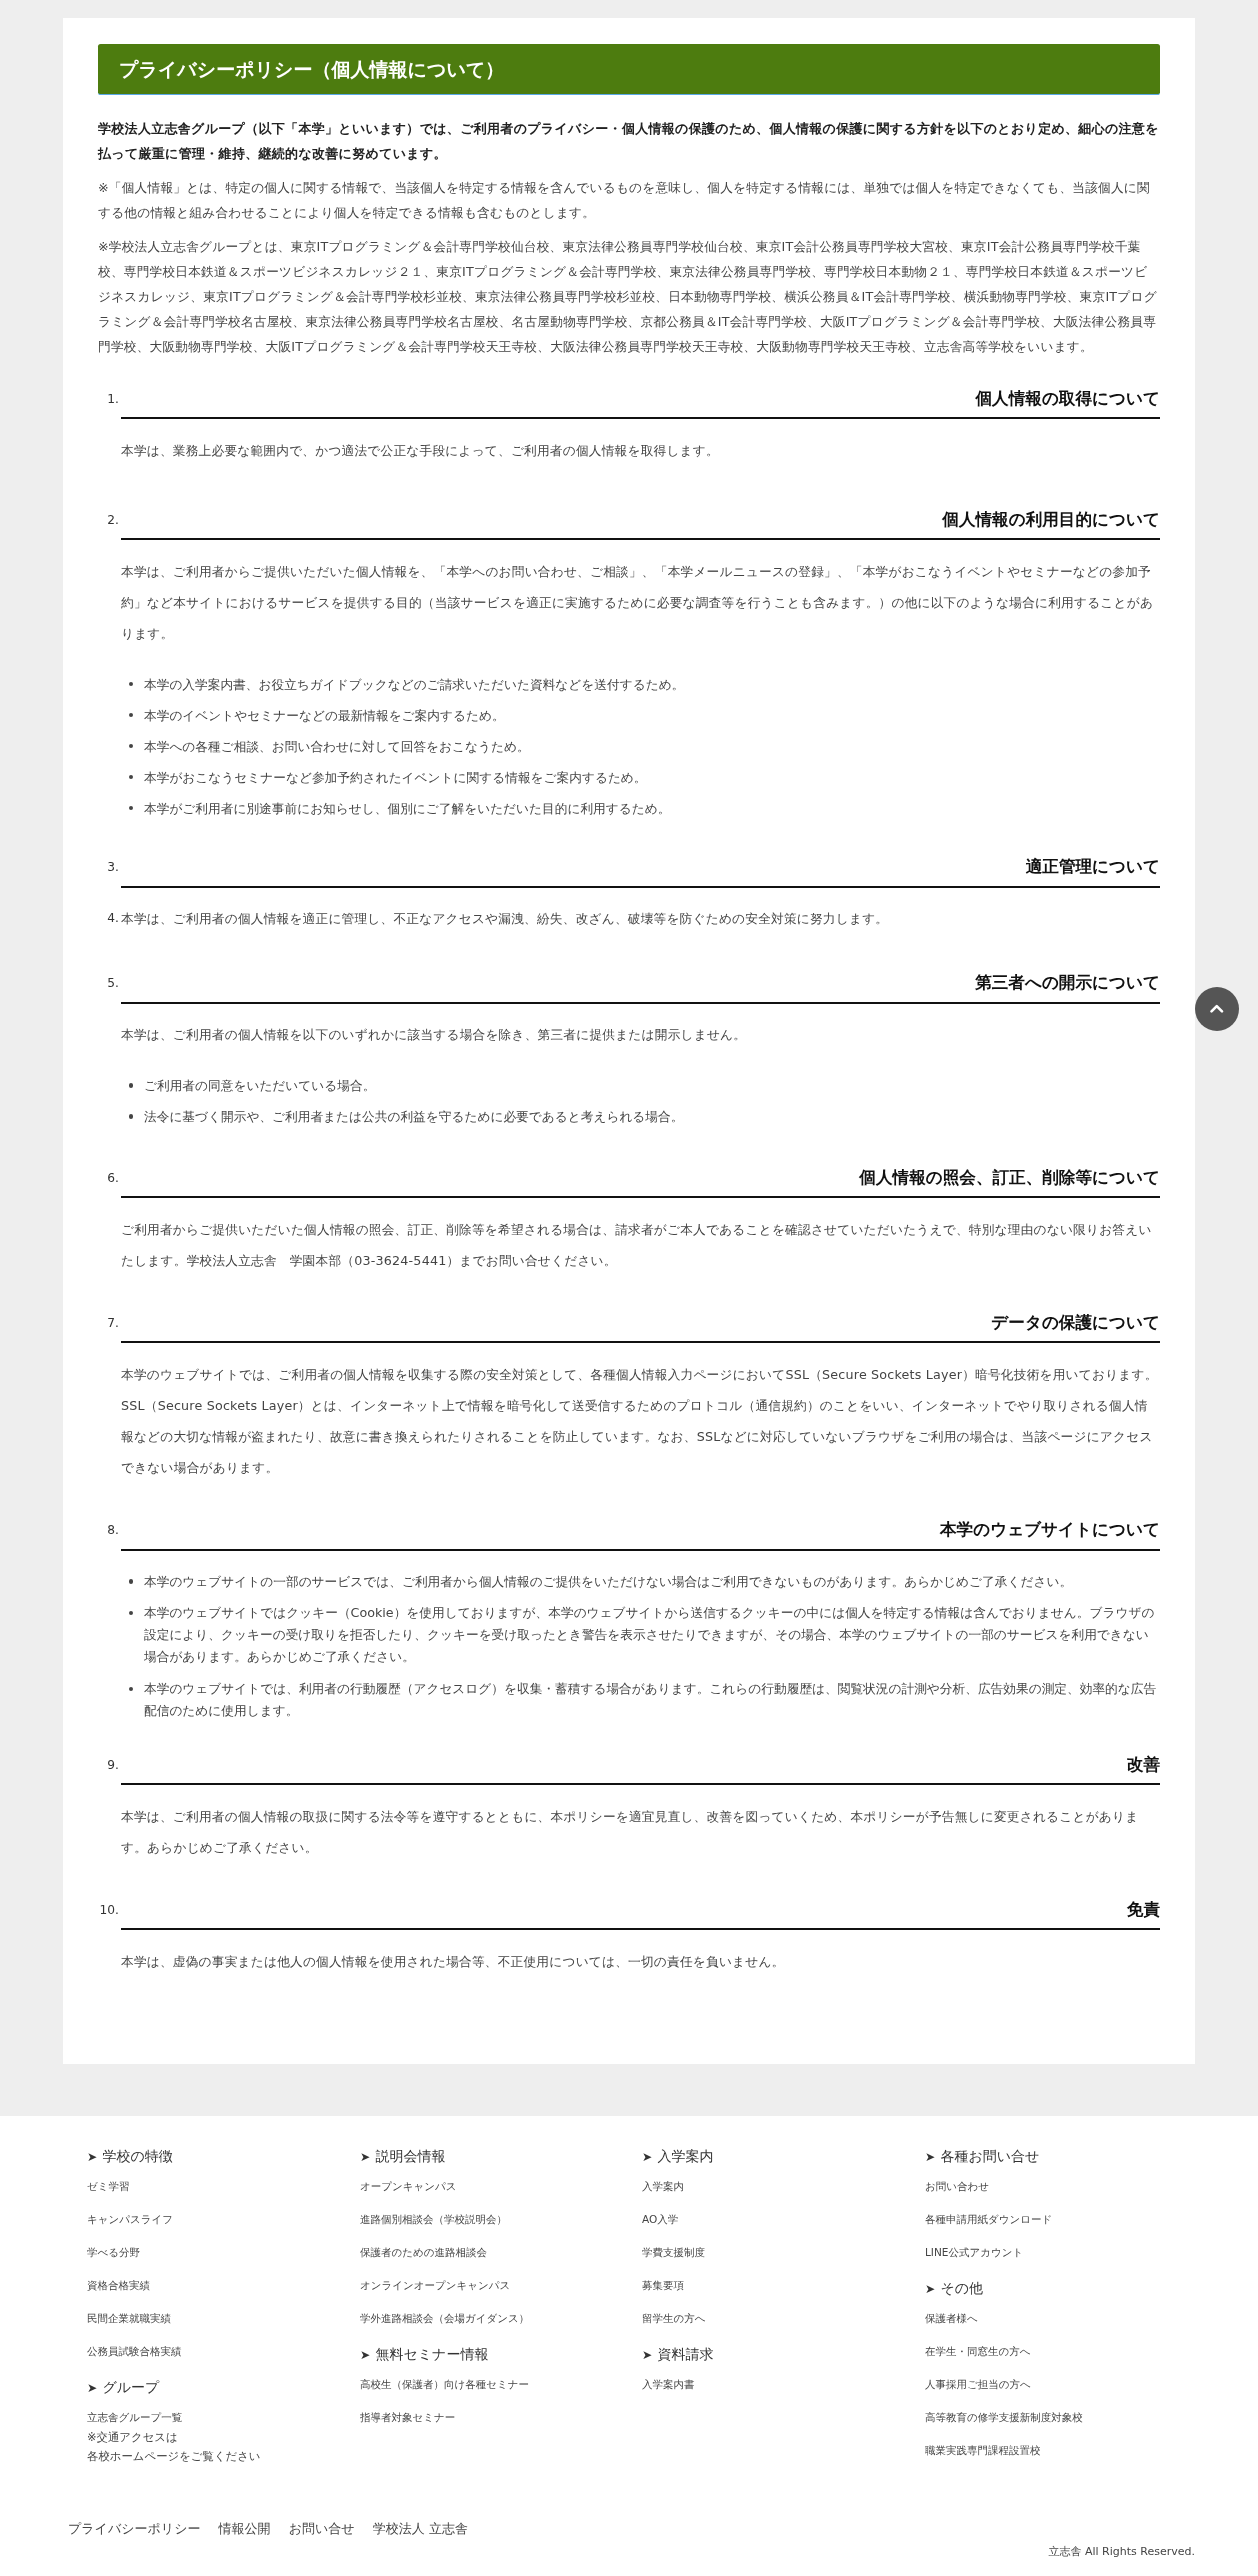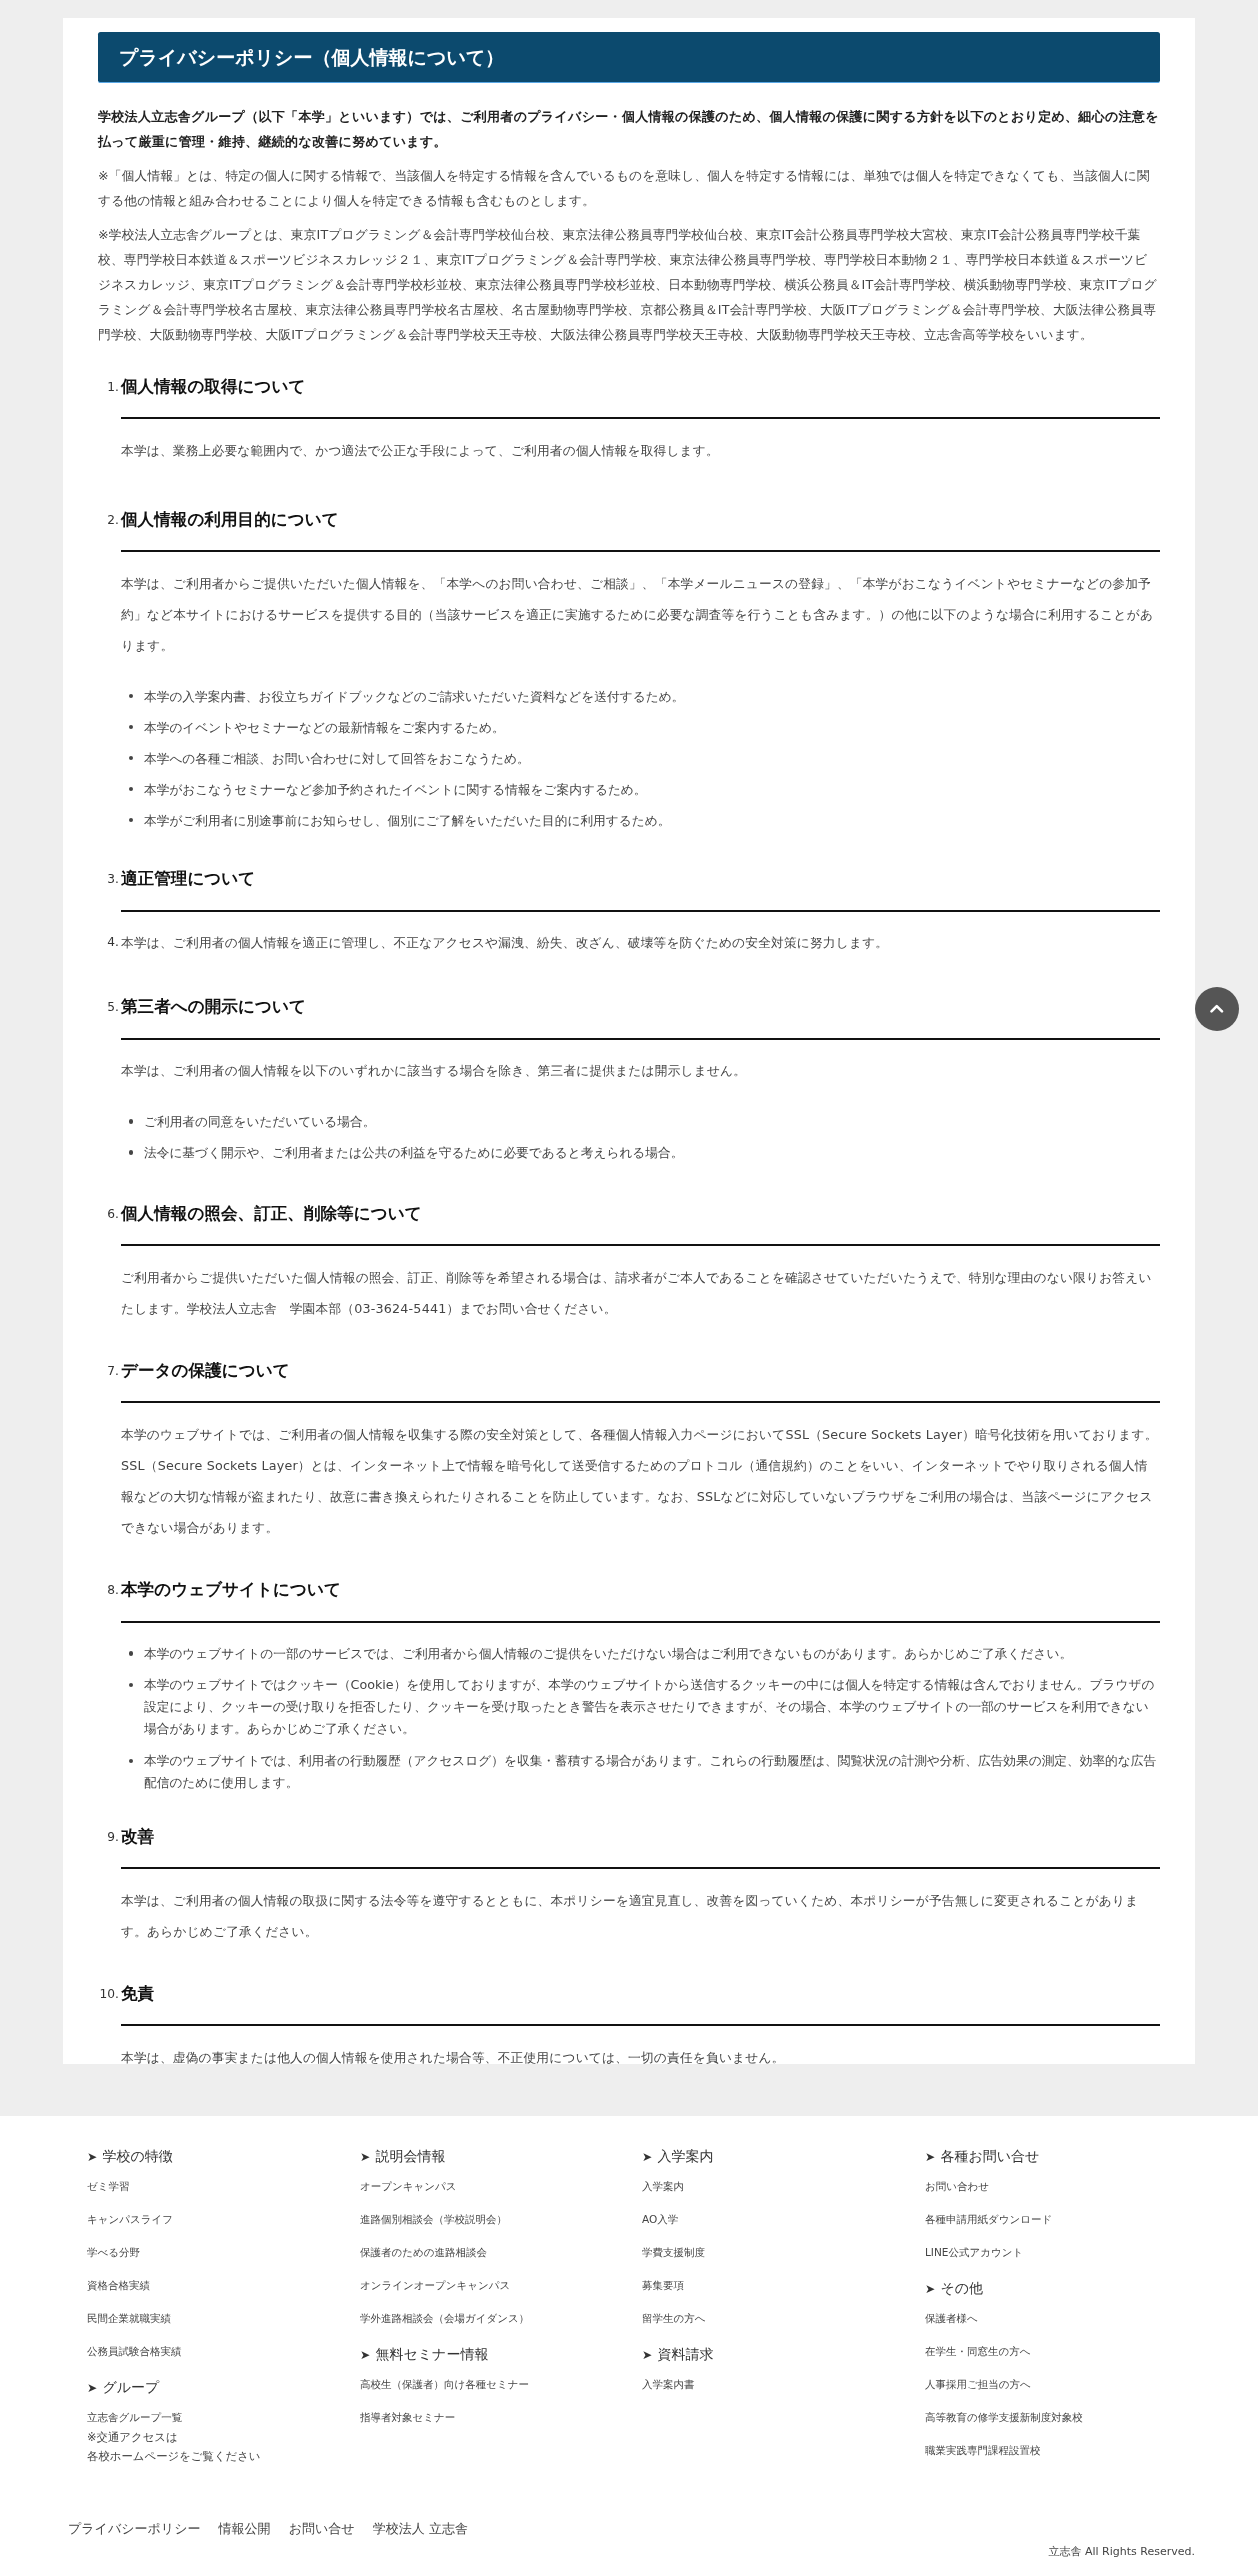--- a/index.html
+++ b/index.html
@@ -12,41 +12,42 @@
     height: 2576px;
     overflow: hidden;
   }
   .page-bg { position: relative; padding-top: 17.5px; height: 2116px; }
   .card {
     position: absolute; left: 63px; top: 17.5px; width: 1132px; height: 2046px;
     background: #ffffff;
     padding: 14px 35px 0 35px;
   }
   .title-bar {
-    height: 51px; background: #0c4a6e; border-radius: 2.6px;
+    height: 51px; background: #4d7c0f; border-radius: 2.6px;
     color: #ffffff; font-weight: bold; font-size: 19px;
     line-height: 51px; padding-left: 21px;
     border-bottom: 1.7px solid #5aa8e6;
+    margin-top: 12px;
   }
   .intro-bold {
     margin-top: 21px; font-weight: bold; font-size: 13px; line-height: 25px; color: #222;
     letter-spacing: 0.3px;
   }
   .note {
     margin-top: 9px; font-size: 12.7px; line-height: 25px; color: #444; letter-spacing: 0.2px;
   }
   ol.sections { list-style: none; margin-top: 24.5px; }
   .sec { position: relative; padding-left: 23px; }
   .sec-num {
     position: absolute; left: 0; width: 21px; text-align: right;
     font-size: 12.2px; color: #333; top: 8.7px;
   }
   .sec-head {
     font-size: 16.6px; font-weight: bold; color: #111; line-height: 24.5px; padding-top: 3.5px;
-    padding-bottom: 18px; border-bottom: 2.6px solid #111; margin-bottom: 15.7px;
+    padding-bottom: 6px; border-bottom: 2.6px solid #111; margin-bottom: 15.7px; text-align: right;
   }
   .sec-body { font-size: 12.7px; line-height: 31px; color: #444; letter-spacing: 0.2px; }
   .sec-body p { margin-bottom: 8.7px; }
   ul.bullets { list-style: none; margin-top: 20px; margin-bottom: 8.7px; }
   ul.bullets li {
     position: relative; padding-left: 23px; font-size: 12.7px; line-height: 31px; color: #444;
   }
   ul.bullets.tight li { line-height: 22px; margin-bottom: 9.6px; }
   ul.bullets li::before {
     content: ""; position: absolute; left: 7.9px; top: 13px; width: 4.4px; height: 4.4px;

